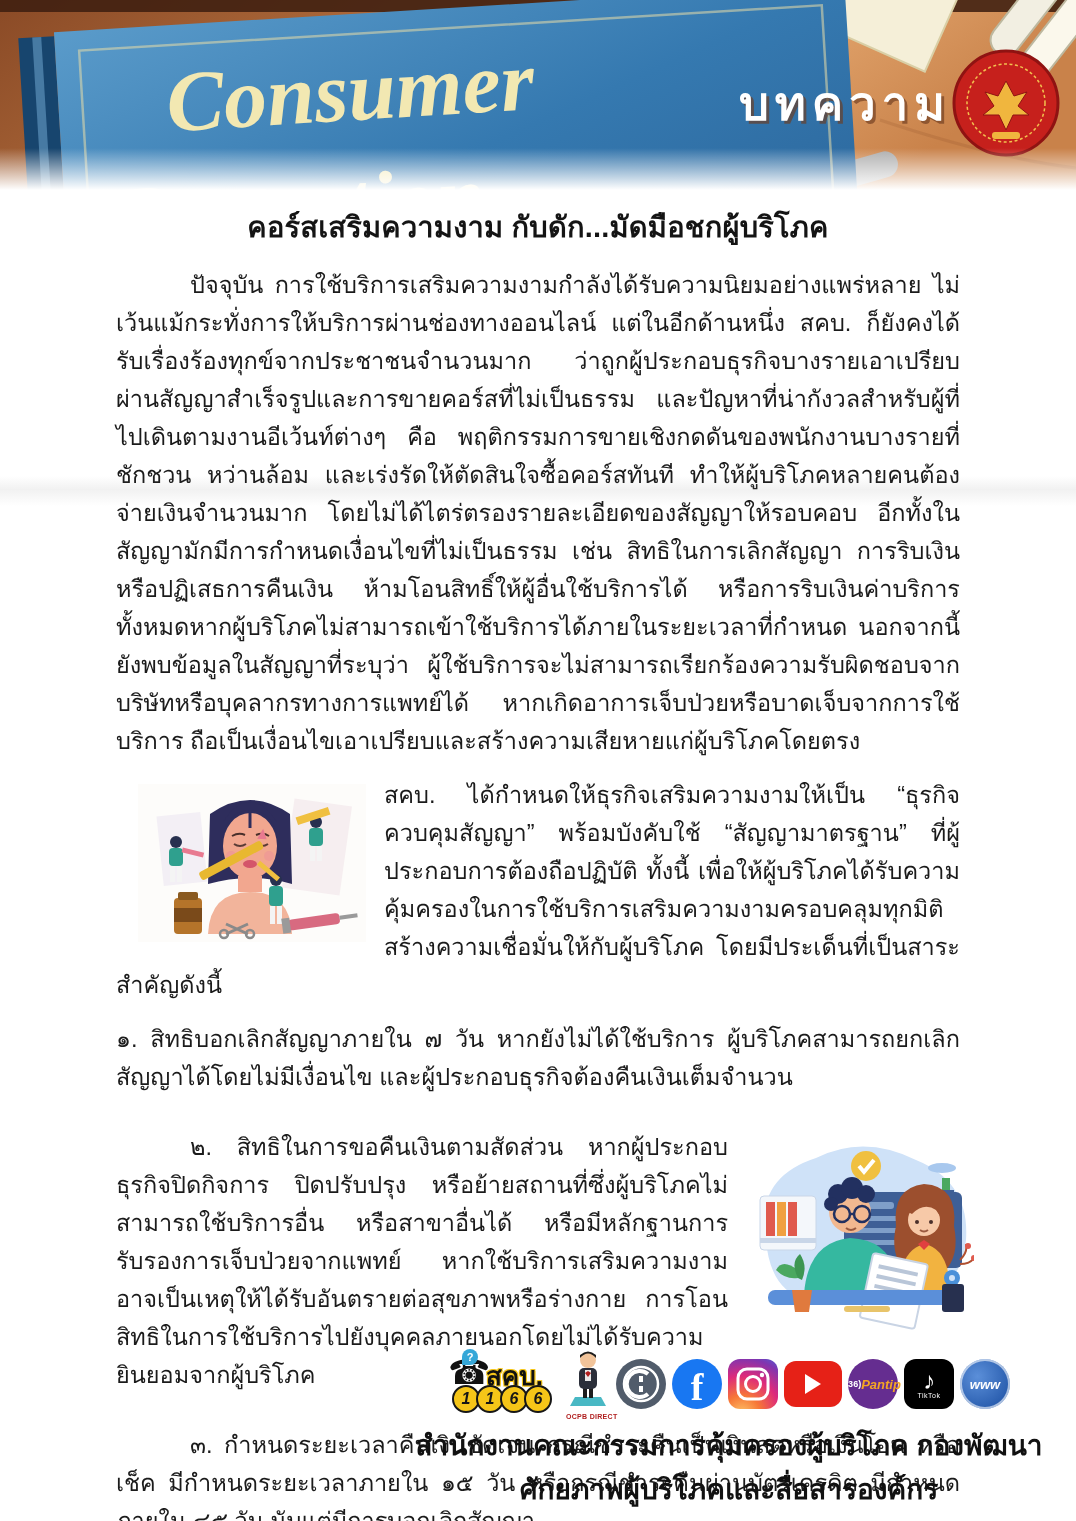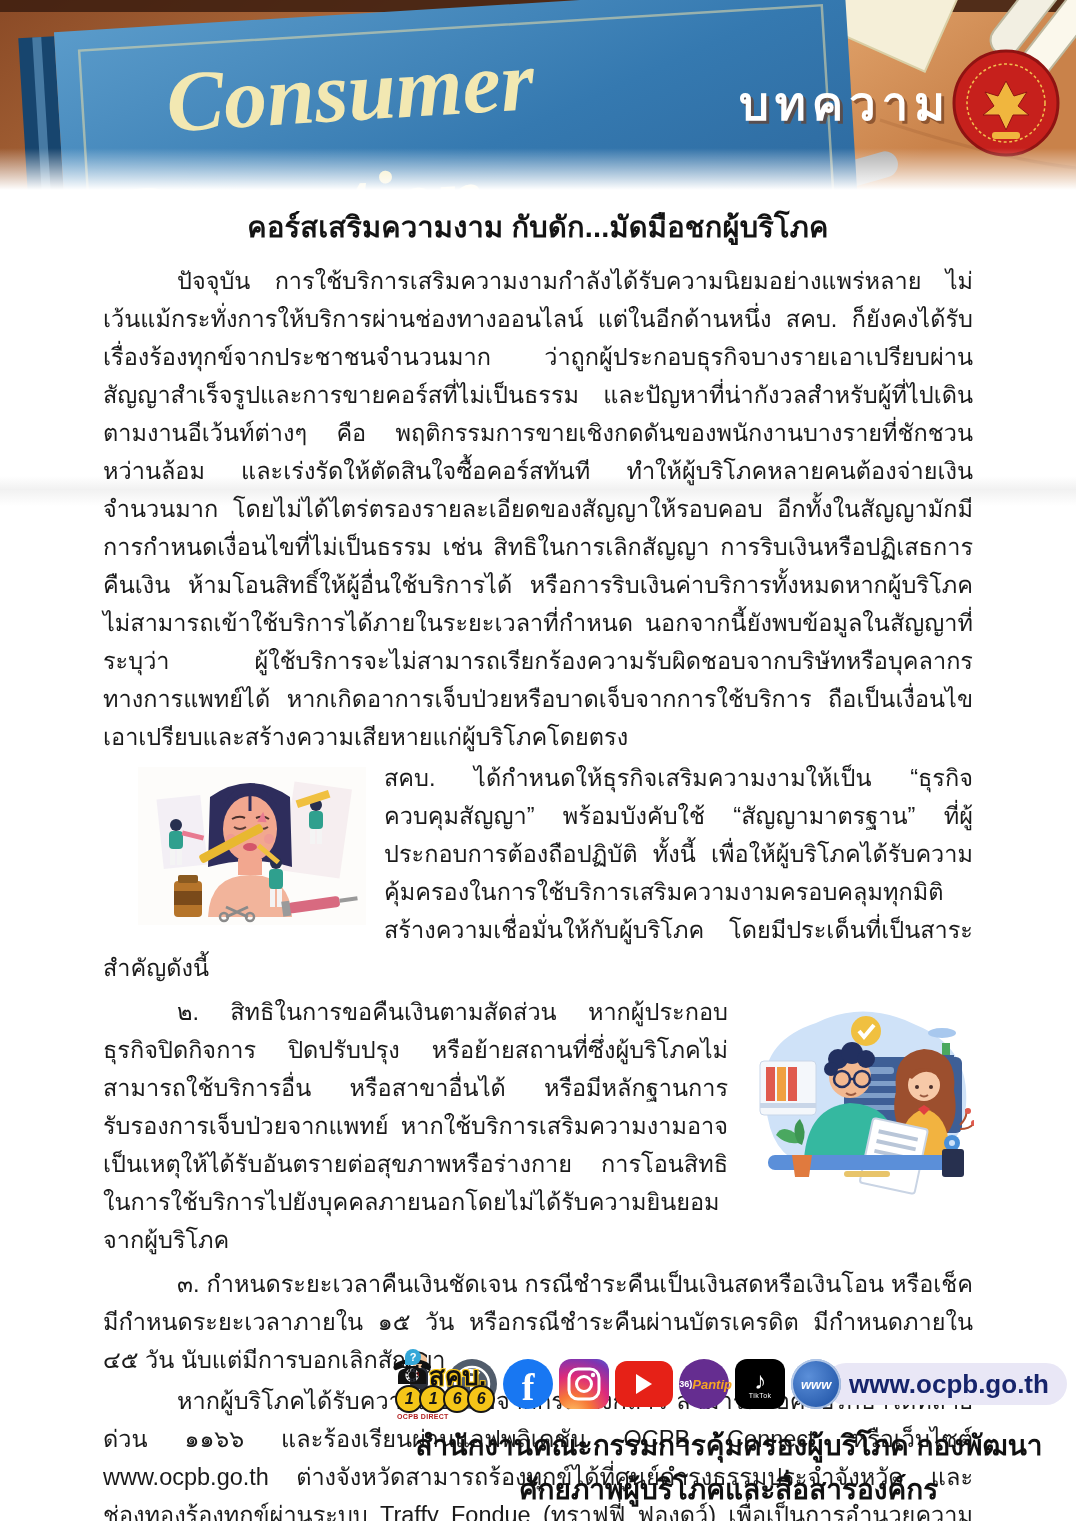--- a/index.html
+++ b/index.html
@@ -4,21 +4,21 @@
 <style>
   html,body{margin:0;padding:0;background:#ffffff;}
   .page{position:relative;width:1076px;height:1521px;background:#ffffff;overflow:hidden;
         font-family:"Liberation Sans",sans-serif;color:#1b1b1b;margin:0 auto;}
   
   .header{position:relative;width:1076px;height:190px;overflow:hidden;}
   .header svg{display:block;}
   
   .title{margin:14px 90px 12px;text-align:center;font-size:29px;font-weight:bold;color:#141414;letter-spacing:.2px;}
   .content{padding:0 100px;font-size:23.5px;line-height:38px;text-align:justify;}
-  .content p{margin:3px;}
+  .content p{margin:16px;}
   .indent{text-indent:74px;}
   .sec{overflow:visible;}
   .sec::after{content:"";display:block;clear:both;height:0;}
   .illus-left{float:left;width:228px;height:158px;margin:8px 18px 2px 38px;}
   .illus-right{float:right;width:228px;height:203px;margin:2px 2px 4px 18px;}
   .clear{clear:both;}
   .scan-band{position:absolute;left:0;top:476px;width:1076px;height:30px;pointer-events:none;
              background:linear-gradient(180deg,rgba(120,120,120,0) 0%,rgba(120,120,120,.10) 45%,rgba(120,120,120,0) 100%);}
   
   .footer{position:absolute;left:396px;right:14px;bottom:10px;}
@@ -194,20 +194,21 @@
             <rect x="150" y="132" width="52" height="11" rx="4" fill="#d86a80"></rect>
             <rect x="202" y="135" width="18" height="4" fill="#9a9a9a"></rect>
             <rect x="144" y="130" width="8" height="15" fill="#9a9a9a"></rect>
           </g>
           <path d="M88 140 l22 10 M110 140 l-22 10" stroke="#8a8a8a" stroke-width="3"></path>
           <circle cx="86" cy="150" r="4" fill="none" stroke="#8a8a8a" stroke-width="2.5"></circle>
           <circle cx="112" cy="150" r="4" fill="none" stroke="#8a8a8a" stroke-width="2.5"></circle>
         </svg>
       </div>
       <p>สคบ. ได้กำหนดให้ธุรกิจเสริมความงามให้เป็น “ธุรกิจควบคุมสัญญา” พร้อมบังคับใช้ “สัญญามาตรฐาน” ที่ผู้ประกอบการต้องถือปฏิบัติ ทั้งนี้ เพื่อให้ผู้บริโภคได้รับความคุ้มครองในการใช้บริการเสริมความงามครอบคลุมทุกมิติ สร้างความเชื่อมั่นให้กับผู้บริโภค โดยมีประเด็นที่เป็นสาระสำคัญดังนี้</p>
+      <p>๑. สิทธิบอกเลิกสัญญาภายใน ๗ วัน หากยังไม่ได้ใช้บริการ ผู้บริโภคสามารถยกเลิกสัญญาได้โดยไม่มีเงื่อนไข และผู้ประกอบธุรกิจต้องคืนเงินเต็มจำนวน</p>
     </div>
 
     <div class="sec">
       <div class="illus-right">
         <svg width="228" height="203" viewBox="0 0 228 203">
           <rect width="228" height="203" fill="#ffffff"></rect>
           <path d="M20 110 Q8 48 70 28 Q118 4 170 30 Q224 52 220 110 Q216 162 160 170 L60 170 Q24 160 20 110 Z" fill="#cfe2f8"></path>
           <ellipse cx="196" cy="38" rx="14" ry="5" fill="#a8c8ee"></ellipse>
 
           <circle cx="120" cy="36" r="15" fill="#f0c040"></circle>
@@ -348,20 +349,19 @@
         <span class="tagline"></span>
       </div>
 
       <div class="sqicon tiktok">
         <span class="note">♪</span>
         <span class="tt-label">TikTok</span>
       </div>
 
       <div class="web">
         <div class="globe">www</div>
-        <div class="pill">www.ocpb.go.th</div>
       </div>
 
     </div>
     <div class="org-line">สำนักงานคณะกรรมการคุ้มครองผู้บริโภค กองพัฒนาศักยภาพผู้บริโภคและสื่อสารองค์กร</div>
   </div>
 
 </div>
 
 </body></html>

